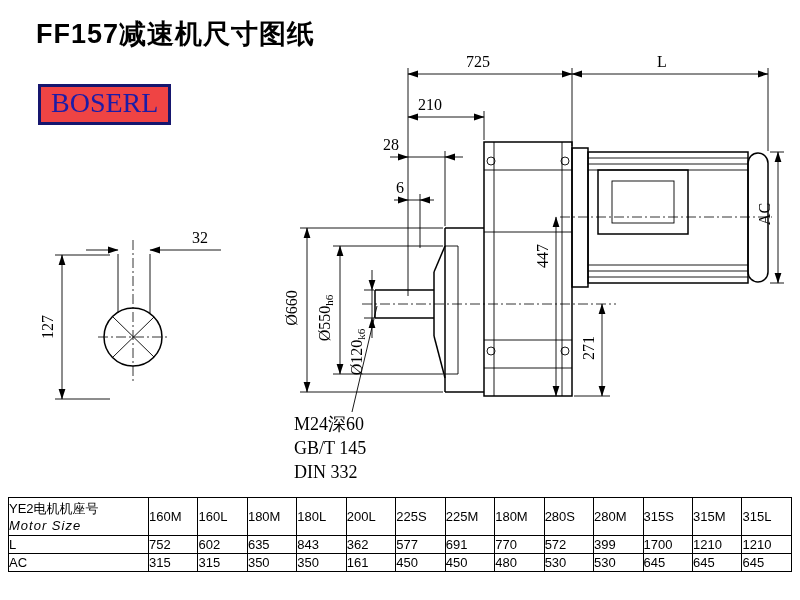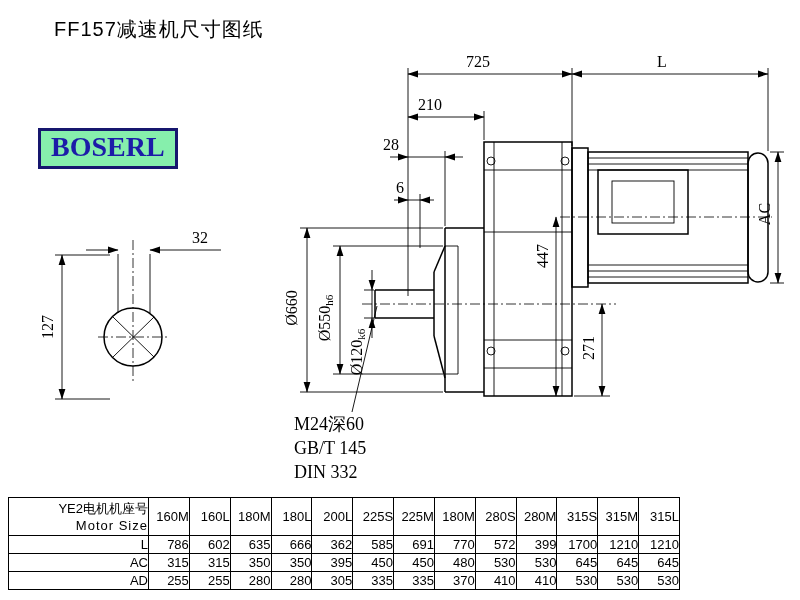--- a/index.html
+++ b/index.html
@@ -1,32 +1,32 @@
 <!DOCTYPE html>
 <html><head>
 <meta charset="utf-8">
 <style>
   * { margin:0; padding:0; box-sizing:border-box; }
   html,body { width:800px; height:600px; background:#fff; font-family:"Liberation Sans",sans-serif; color:#000; }
   #sheet { position:relative; width:800px; height:600px; background:#fff; overflow:hidden; }
-  .title { position:absolute; left:54px; top:16px; font-size:20px; font-weight:normal; letter-spacing:1px; white-space:nowrap; }
+  .title { position:absolute; left:36px; top:16px; font-size:27px; font-weight:bold; letter-spacing:1px; white-space:nowrap; }
   .logo  { position:absolute; left:38px; top:84px; border:3px solid #16166e; padding:0 10px 3px 10px;
-           font-family:"Liberation Serif",serif; font-size:28px; font-weight:bold; color:#1c1ca8; background:#86efac;margin-top:44px; }
+           font-family:"Liberation Serif",serif; font-size:28px; font-weight:normal; color:#1c1ca8; background:#ef4444; }
   svg.drawing { position:absolute; left:0; top:0; }
   .ol { stroke:#000; stroke-width:1.5; fill:none; }
   .tl { stroke:#000; stroke-width:0.9; fill:none; }
   .dim { stroke:#000; stroke-width:0.9; fill:none; }
   .cl { stroke:#000; stroke-width:0.8; fill:none; stroke-dasharray:10 3 2 3; }
   text.dt { font-family:"Liberation Serif",serif; font-size:16px; fill:#000; }
   text.note { font-family:"Liberation Serif",serif; font-size:18px; fill:#000; }
-  table.sz { position:absolute; left:8px; top:497px; width:672px; border-collapse:collapse; table-layout:fixed;
-             font-size:13px; text-align:right; background:#fff; }
+  table.sz { position:absolute; left:8px; top:497px; width:784px; border-collapse:collapse; table-layout:fixed;
+             font-size:13px; text-align:left; background:#fff; }
   table.sz td { border:1px solid #000; padding:0; height:18px; overflow:hidden; white-space:nowrap; }
   table.sz tr.hdr td { height:38px; }
-  .mot-size { letter-spacing:1px; }
+  .mot-size { letter-spacing:1px;font-style:italic; }
 </style>
 </head>
 <body>
 
 <div id="sheet">
 
   <svg class="drawing" width="800" height="497" viewBox="0 0 800 497">
     <defs>
       <marker id="arrow" viewBox="0 0 10 10" refX="9.5" refY="5" markerWidth="11" markerHeight="11" orient="auto-start-reverse" markerUnits="userSpaceOnUse">
         <path d="M0,1.8 L10,5 L0,8.2 Z" fill="#000"></path>
@@ -199,62 +199,46 @@
       <td>225M</td>
       <td>180M</td>
       <td>280S</td>
       <td>280M</td>
       <td>315S</td>
       <td>315M</td>
       <td>315L</td>
     </tr>
     <tr>
       <td>L</td>
-      <td>786</td>
+      <td>752</td>
       <td>602</td>
       <td>635</td>
-      <td>666</td>
+      <td>843</td>
       <td>362</td>
-      <td>585</td>
+      <td>577</td>
       <td>691</td>
       <td>770</td>
       <td>572</td>
       <td>399</td>
       <td>1700</td>
       <td>1210</td>
       <td>1210</td>
     </tr>
     <tr>
       <td>AC</td>
       <td>315</td>
       <td>315</td>
       <td>350</td>
       <td>350</td>
-      <td>395</td>
+      <td>161</td>
       <td>450</td>
       <td>450</td>
       <td>480</td>
       <td>530</td>
       <td>530</td>
       <td>645</td>
       <td>645</td>
       <td>645</td>
     </tr>
-    <tr>
-      <td>AD</td>
-      <td>255</td>
-      <td>255</td>
-      <td>280</td>
-      <td>280</td>
-      <td>305</td>
-      <td>335</td>
-      <td>335</td>
-      <td>370</td>
-      <td>410</td>
-      <td>410</td>
-      <td>530</td>
-      <td>530</td>
-      <td>530</td>
-    </tr>
   </tbody>
     </table>
 
 </div>
 
 </body></html>

